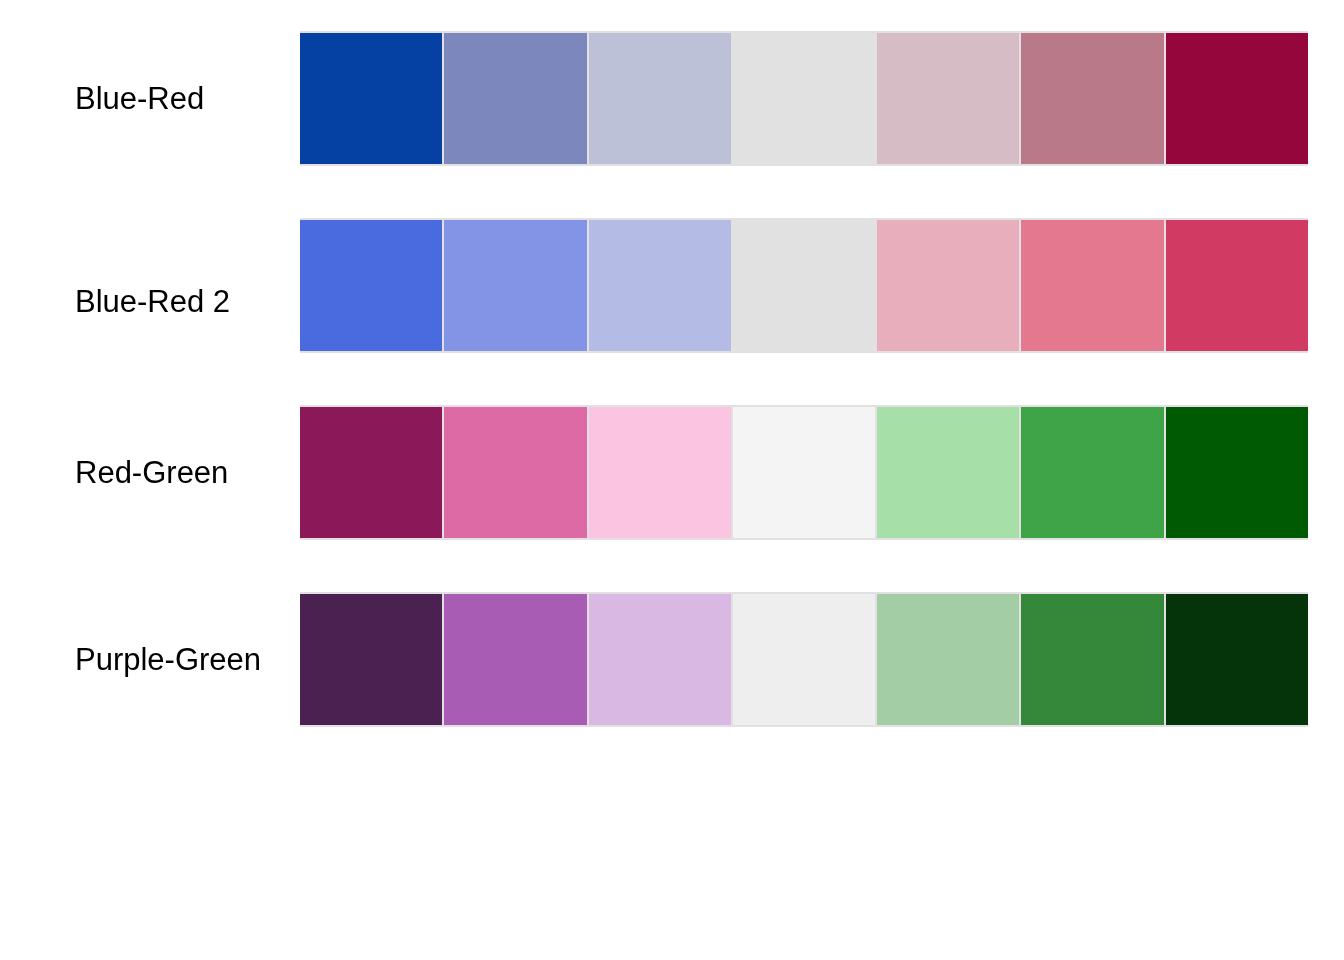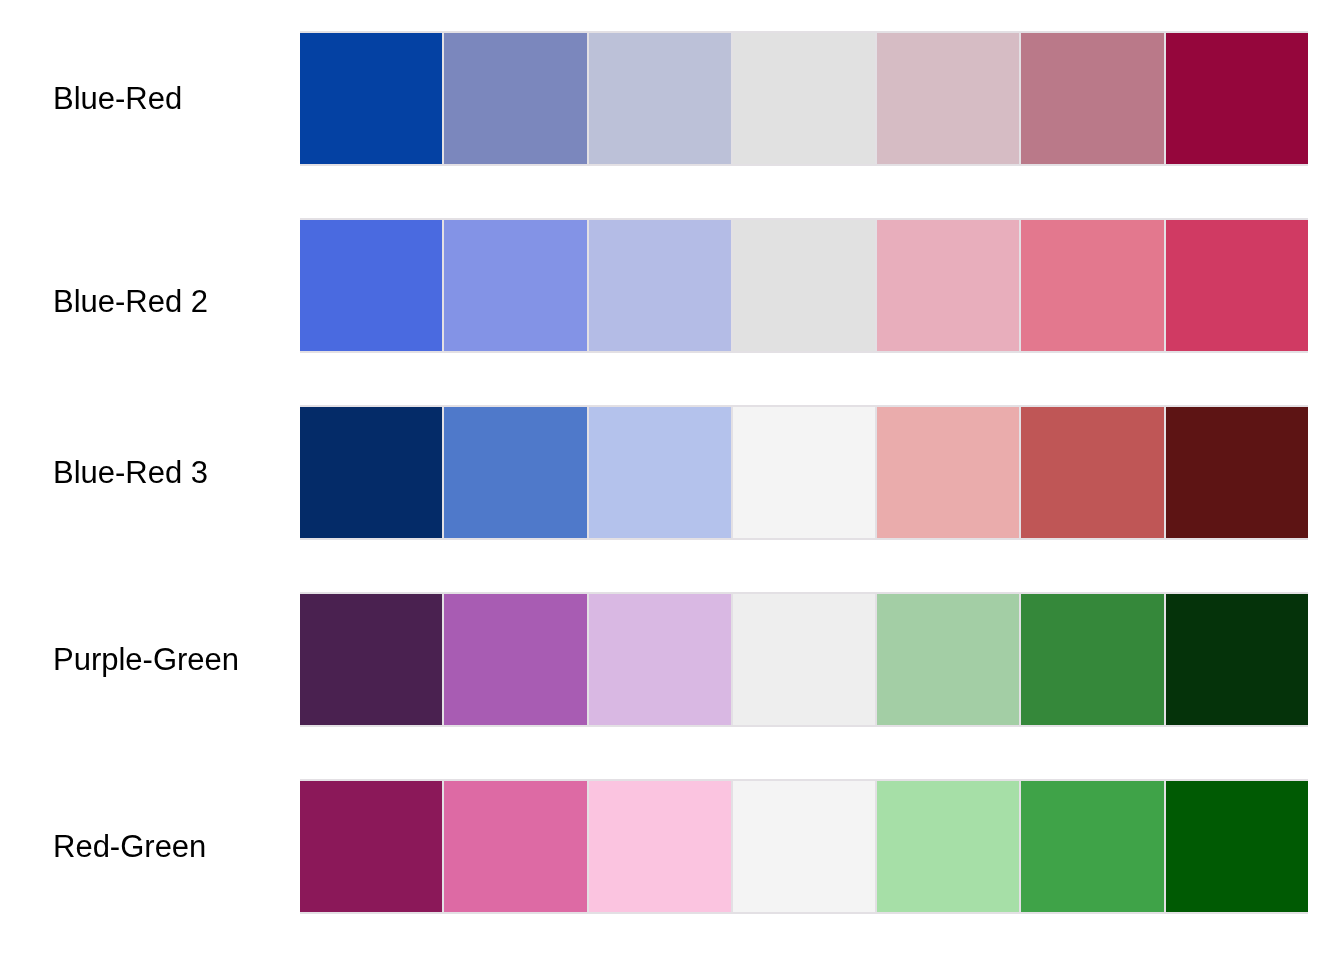--- a/index.html
+++ b/index.html
@@ -34,21 +34,21 @@
     margin-bottom: 52px;
   }
   .palette-row:last-child {
     margin-bottom: 0;
   }
 
   .row-label-cell {
     width: 300px;
     flex: 0 0 300px;
     box-sizing: border-box;
-    padding-left: 53px;
+    padding-left: 75px;
     display: flex;
     align-items: center;
   }
 
   .row-label {
     font-family: "Liberation Sans", sans-serif;
     font-size: 31px;
     font-weight: 400;
     color: #000000;
     letter-spacing: 0px;
@@ -104,58 +104,44 @@
       <div class="swatch" style="background-color: rgb(74, 106, 224);"></div>
       <div class="swatch" style="background-color: rgb(131, 147, 230);"></div>
       <div class="swatch" style="background-color: rgb(180, 188, 230);"></div>
       <div class="swatch" style="background-color: rgb(225, 225, 225);"></div>
       <div class="swatch" style="background-color: rgb(232, 174, 188);"></div>
       <div class="swatch" style="background-color: rgb(227, 120, 142);"></div>
       <div class="swatch" style="background-color: rgb(208, 58, 99);"></div>
     </div>
   </div>
 
+
   <div class="palette-row">
     <div class="row-label-cell">
-      <span class="row-label" style="color: rgb(0, 0, 0);">Blue-Red 3</span>
+      <span class="row-label" style="color: rgb(0, 0, 0);">Red-Green</span>
     </div>
     <div class="swatch-strip" style="background: rgb(227, 224, 228);">
-      <div class="swatch" style="background-color: rgb(4, 43, 104);"></div>
-      <div class="swatch" style="background-color: rgb(79, 121, 202);"></div>
-      <div class="swatch" style="background-color: rgb(180, 194, 236);"></div>
+      <div class="swatch" style="background-color: rgb(139, 24, 89);"></div>
+      <div class="swatch" style="background-color: rgb(221, 106, 164);"></div>
+      <div class="swatch" style="background-color: rgb(251, 196, 224);"></div>
       <div class="swatch" style="background-color: rgb(244, 244, 244);"></div>
-      <div class="swatch" style="background-color: rgb(234, 172, 172);"></div>
-      <div class="swatch" style="background-color: rgb(191, 86, 86);"></div>
-      <div class="swatch" style="background-color: rgb(93, 20, 20);"></div>
+      <div class="swatch" style="background-color: rgb(166, 223, 167);"></div>
+      <div class="swatch" style="background-color: rgb(63, 163, 72);"></div>
+      <div class="swatch" style="background-color: rgb(0, 90, 3);"></div>
     </div>
   </div>
 
   <div class="palette-row">
     <div class="row-label-cell">
       <span class="row-label" style="color: rgb(0, 0, 0);">Purple-Green</span>
     </div>
     <div class="swatch-strip" style="background: rgb(227, 224, 228);">
       <div class="swatch" style="background-color: rgb(74, 33, 80);"></div>
       <div class="swatch" style="background-color: rgb(168, 92, 179);"></div>
       <div class="swatch" style="background-color: rgb(217, 184, 227);"></div>
       <div class="swatch" style="background-color: rgb(238, 238, 238);"></div>
       <div class="swatch" style="background-color: rgb(163, 206, 165);"></div>
       <div class="swatch" style="background-color: rgb(53, 136, 58);"></div>
       <div class="swatch" style="background-color: rgb(5, 51, 10);"></div>
     </div>
   </div>
 
-  <div class="palette-row">
-    <div class="row-label-cell">
-      <span class="row-label" style="color: rgb(0, 0, 0);">Red-Green</span>
-    </div>
-    <div class="swatch-strip" style="background: rgb(227, 224, 228);">
-      <div class="swatch" style="background-color: rgb(139, 24, 89);"></div>
-      <div class="swatch" style="background-color: rgb(221, 106, 164);"></div>
-      <div class="swatch" style="background-color: rgb(251, 196, 224);"></div>
-      <div class="swatch" style="background-color: rgb(244, 244, 244);"></div>
-      <div class="swatch" style="background-color: rgb(166, 223, 167);"></div>
-      <div class="swatch" style="background-color: rgb(63, 163, 72);"></div>
-      <div class="swatch" style="background-color: rgb(0, 90, 3);"></div>
-    </div>
-  </div>
-
 </div>
 
 </body></html>

